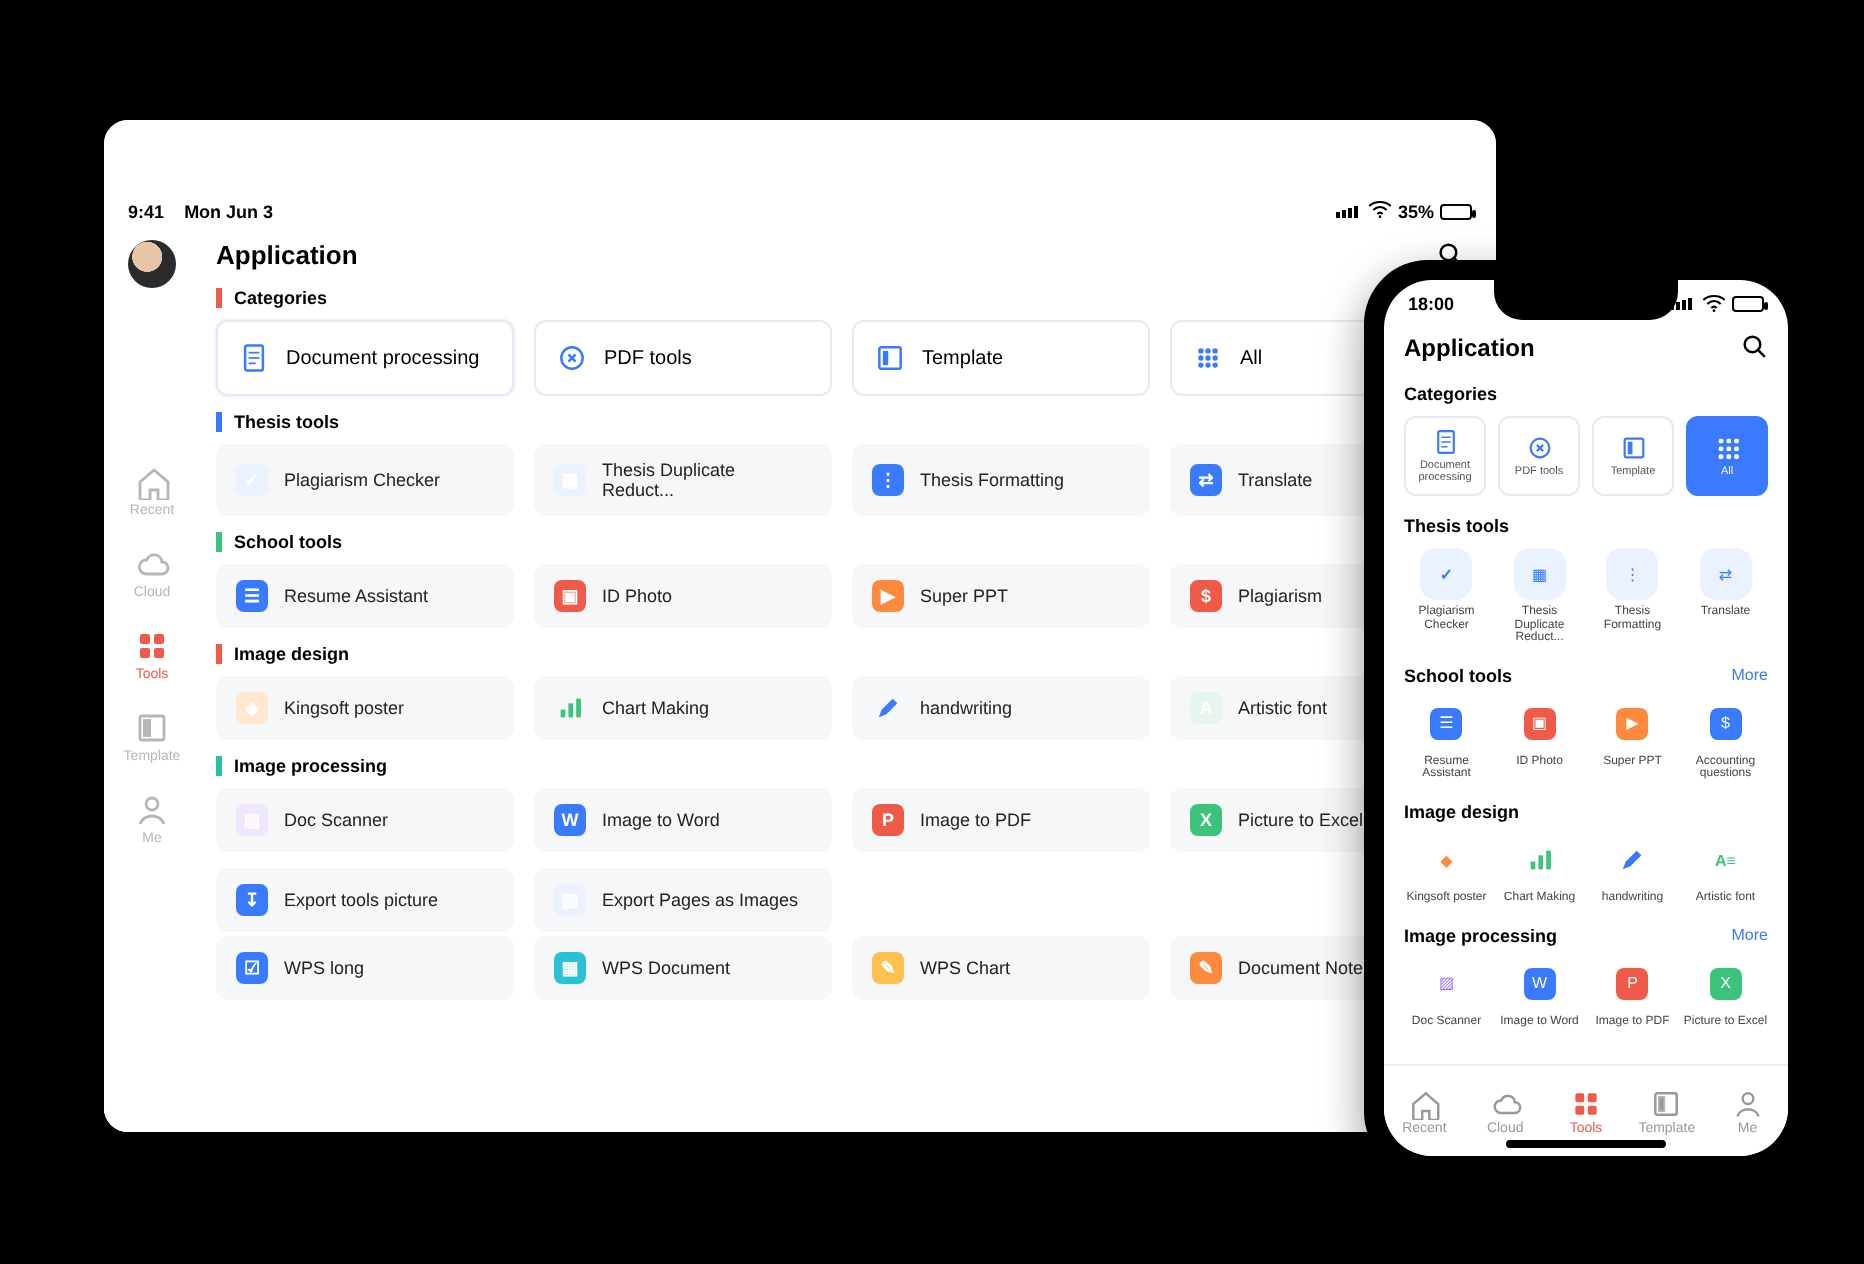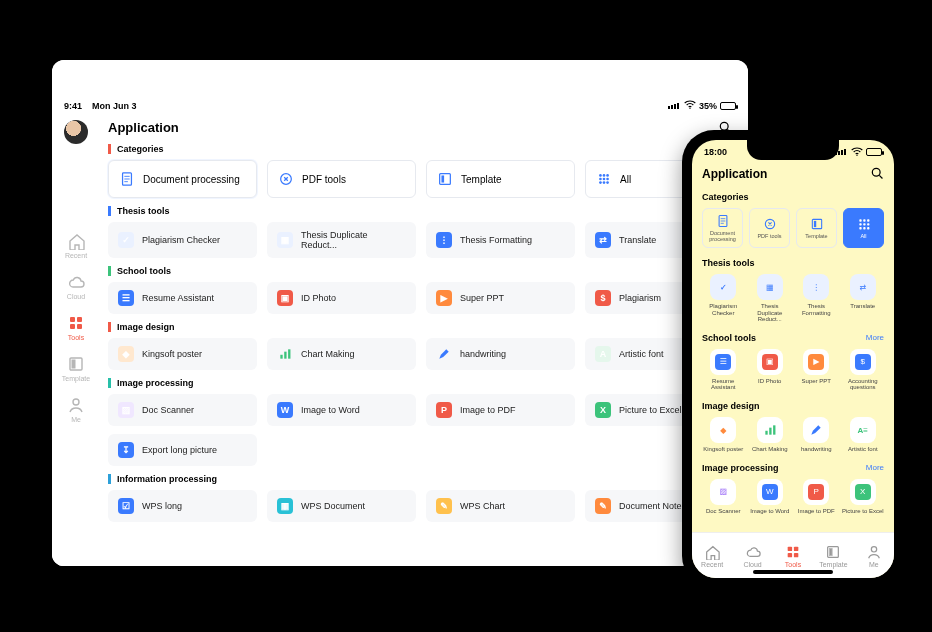--- a/index.html
+++ b/index.html
@@ -142,21 +142,21 @@
     width: 222px;
     height: 458px;
     background:#000;
     border-radius:32px;
     padding:10px;
     box-shadow: 0 8px 22px rgba(0,0,0,.4);
     z-index: 5;
   }
   .phone-screen {
     width:100%; height:100%;
-    background:#fef9c3; border-radius:24px;
+    background:#ffffff; border-radius:24px;
     overflow:hidden; position:relative;
     font-size:8px;
   }
   .notch {
     position:absolute; top:0; left:50%; transform:translateX(-50%);
     width:92px; height:20px; background:#000;
     border-bottom-left-radius:14px; border-bottom-right-radius:14px;
     z-index:3;
   }
   .p-status {
@@ -491,25 +491,28 @@
           <div class="tool-item">
               <span class="ic bg-red">P</span>
               <span>Image to PDF</span>
             </div>
           <div class="tool-item">
               <span class="ic bg-green">X</span>
               <span>Picture to Excel</span>
             </div>
           <div class="tool-item">
               <span class="ic bg-blue">↧</span>
-              <span>Export long picture</span>
-            </div>
-        </div>
-
-        <div class="section-label sl-blue2">Information processing</div>
+              <span>Export tools picture</span>
+            </div>
+          <div class="tool-item">
+              <span class="ic bg-softb">▧</span>
+              <span>Export Pages as Images</span>
+            </div>
+        </div>
+
         <div class="tool-grid">
           <div class="tool-item">
               <span class="ic bg-blue">☑</span>
               <span>WPS long</span>
             </div>
           <div class="tool-item">
               <span class="ic bg-cyan">▦</span>
               <span>WPS Document</span>
             </div>
           <div class="tool-item">

